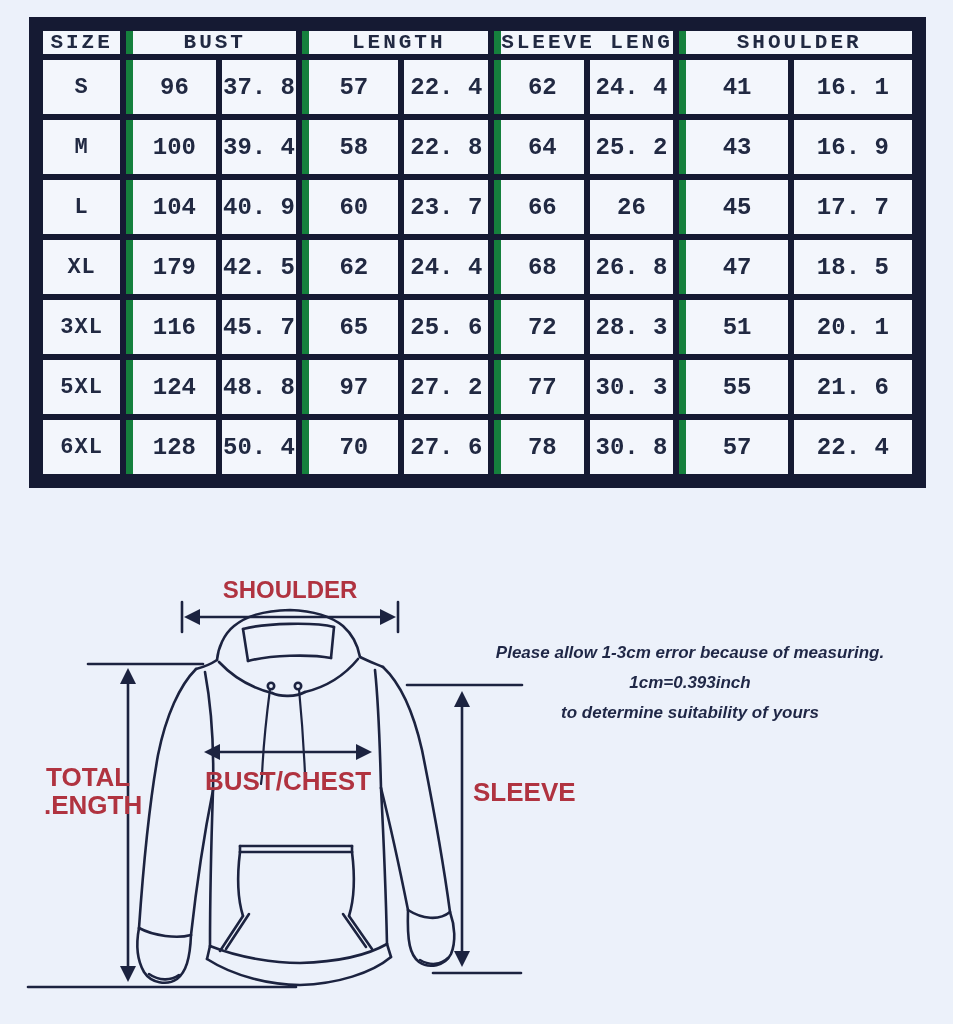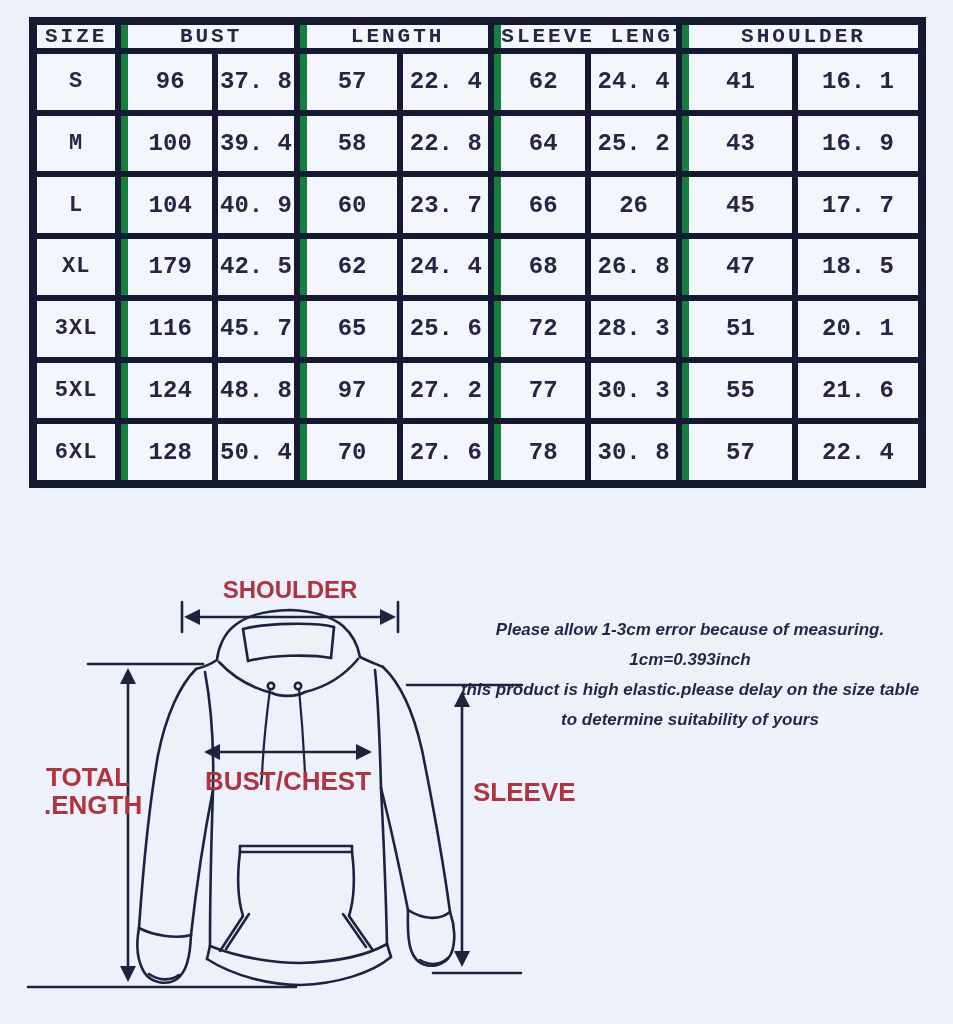--- a/index.html
+++ b/index.html
@@ -1,40 +1,40 @@
 <!DOCTYPE html>
 <html><head>
 <meta charset="utf-8">
 <style>
   html,body{margin:0;padding:0;}
   body{width:953px;height:1024px;font-family:"Liberation Sans",sans-serif;}
   .page{position:relative;width:953px;height:1024px;background:#ecf1fa;overflow:hidden;}
 
   
   .table-wrap{position:absolute;left:29px;top:17px;width:897px;height:471px;
-              background:#151a33;padding:2px;box-sizing:border-box;}
+              background:#151a33;padding:8px;box-sizing:border-box;}
   table.size-table{width:100%;height:100%;border-collapse:separate;border-spacing:6px;
                    table-layout:fixed;}
   table.size-table th,table.size-table td{
       background:#f3f6fc;text-align:center;vertical-align:middle;
       font-family:"Liberation Mono",monospace;font-weight:700;color:#212942;
       padding:0;overflow:hidden;white-space:nowrap;}
   tr.group-row th{font-size:21px;letter-spacing:3px;}
   tr.unit-row td{font-size:21px;letter-spacing:2px;}
   tbody td{font-size:24px;}
   tbody td.size-col{font-size:22px;letter-spacing:1px;}
   
   .grp{border-left:7px solid #15803d;}
 
   
   .diagram{position:absolute;left:0;top:560px;width:953px;height:464px;}
   .red-label{font-family:"Liberation Sans",sans-serif;font-weight:bold;}
 
   
-  .notes{position:absolute;left:455px;top:615px;width:470px;text-align:center;
+  .notes{position:absolute;left:455px;top:638px;width:470px;text-align:center;
          font-family:"Liberation Sans",sans-serif;font-style:italic;font-weight:600;
          font-size:17px;line-height:30px;color:#1f2746;}
 </style>
 </head>
 <body>
 
 <div class="page">
 
   <div class="table-wrap">
     <table class="size-table">
@@ -226,17 +226,16 @@
     <text class="red-label" x="290" y="38" font-size="24" fill="#b03340" text-anchor="middle">SHOULDER</text>
     <text class="red-label" x="46" y="226" font-size="26" fill="#b03340">TOTAL</text>
     <text class="red-label" x="44" y="254" font-size="26" fill="#b03340">.ENGTH</text>
     <text class="red-label" x="288" y="230" font-size="26" fill="#b03340" text-anchor="middle">BUST/CHEST</text>
     <text class="red-label" x="473" y="241" font-size="26" fill="#b03340">SLEEVE</text>
   </svg>
 
   <div class="notes">
     <div>Please allow 1-3cm error because of measuring.</div>
     <div>1cm=0.393inch</div>
-    <div>this product is high elastic.please delay on the size table</div>
     <div>to determine suitability of yours</div>
   </div>
 
 </div>
 
 </body></html>

